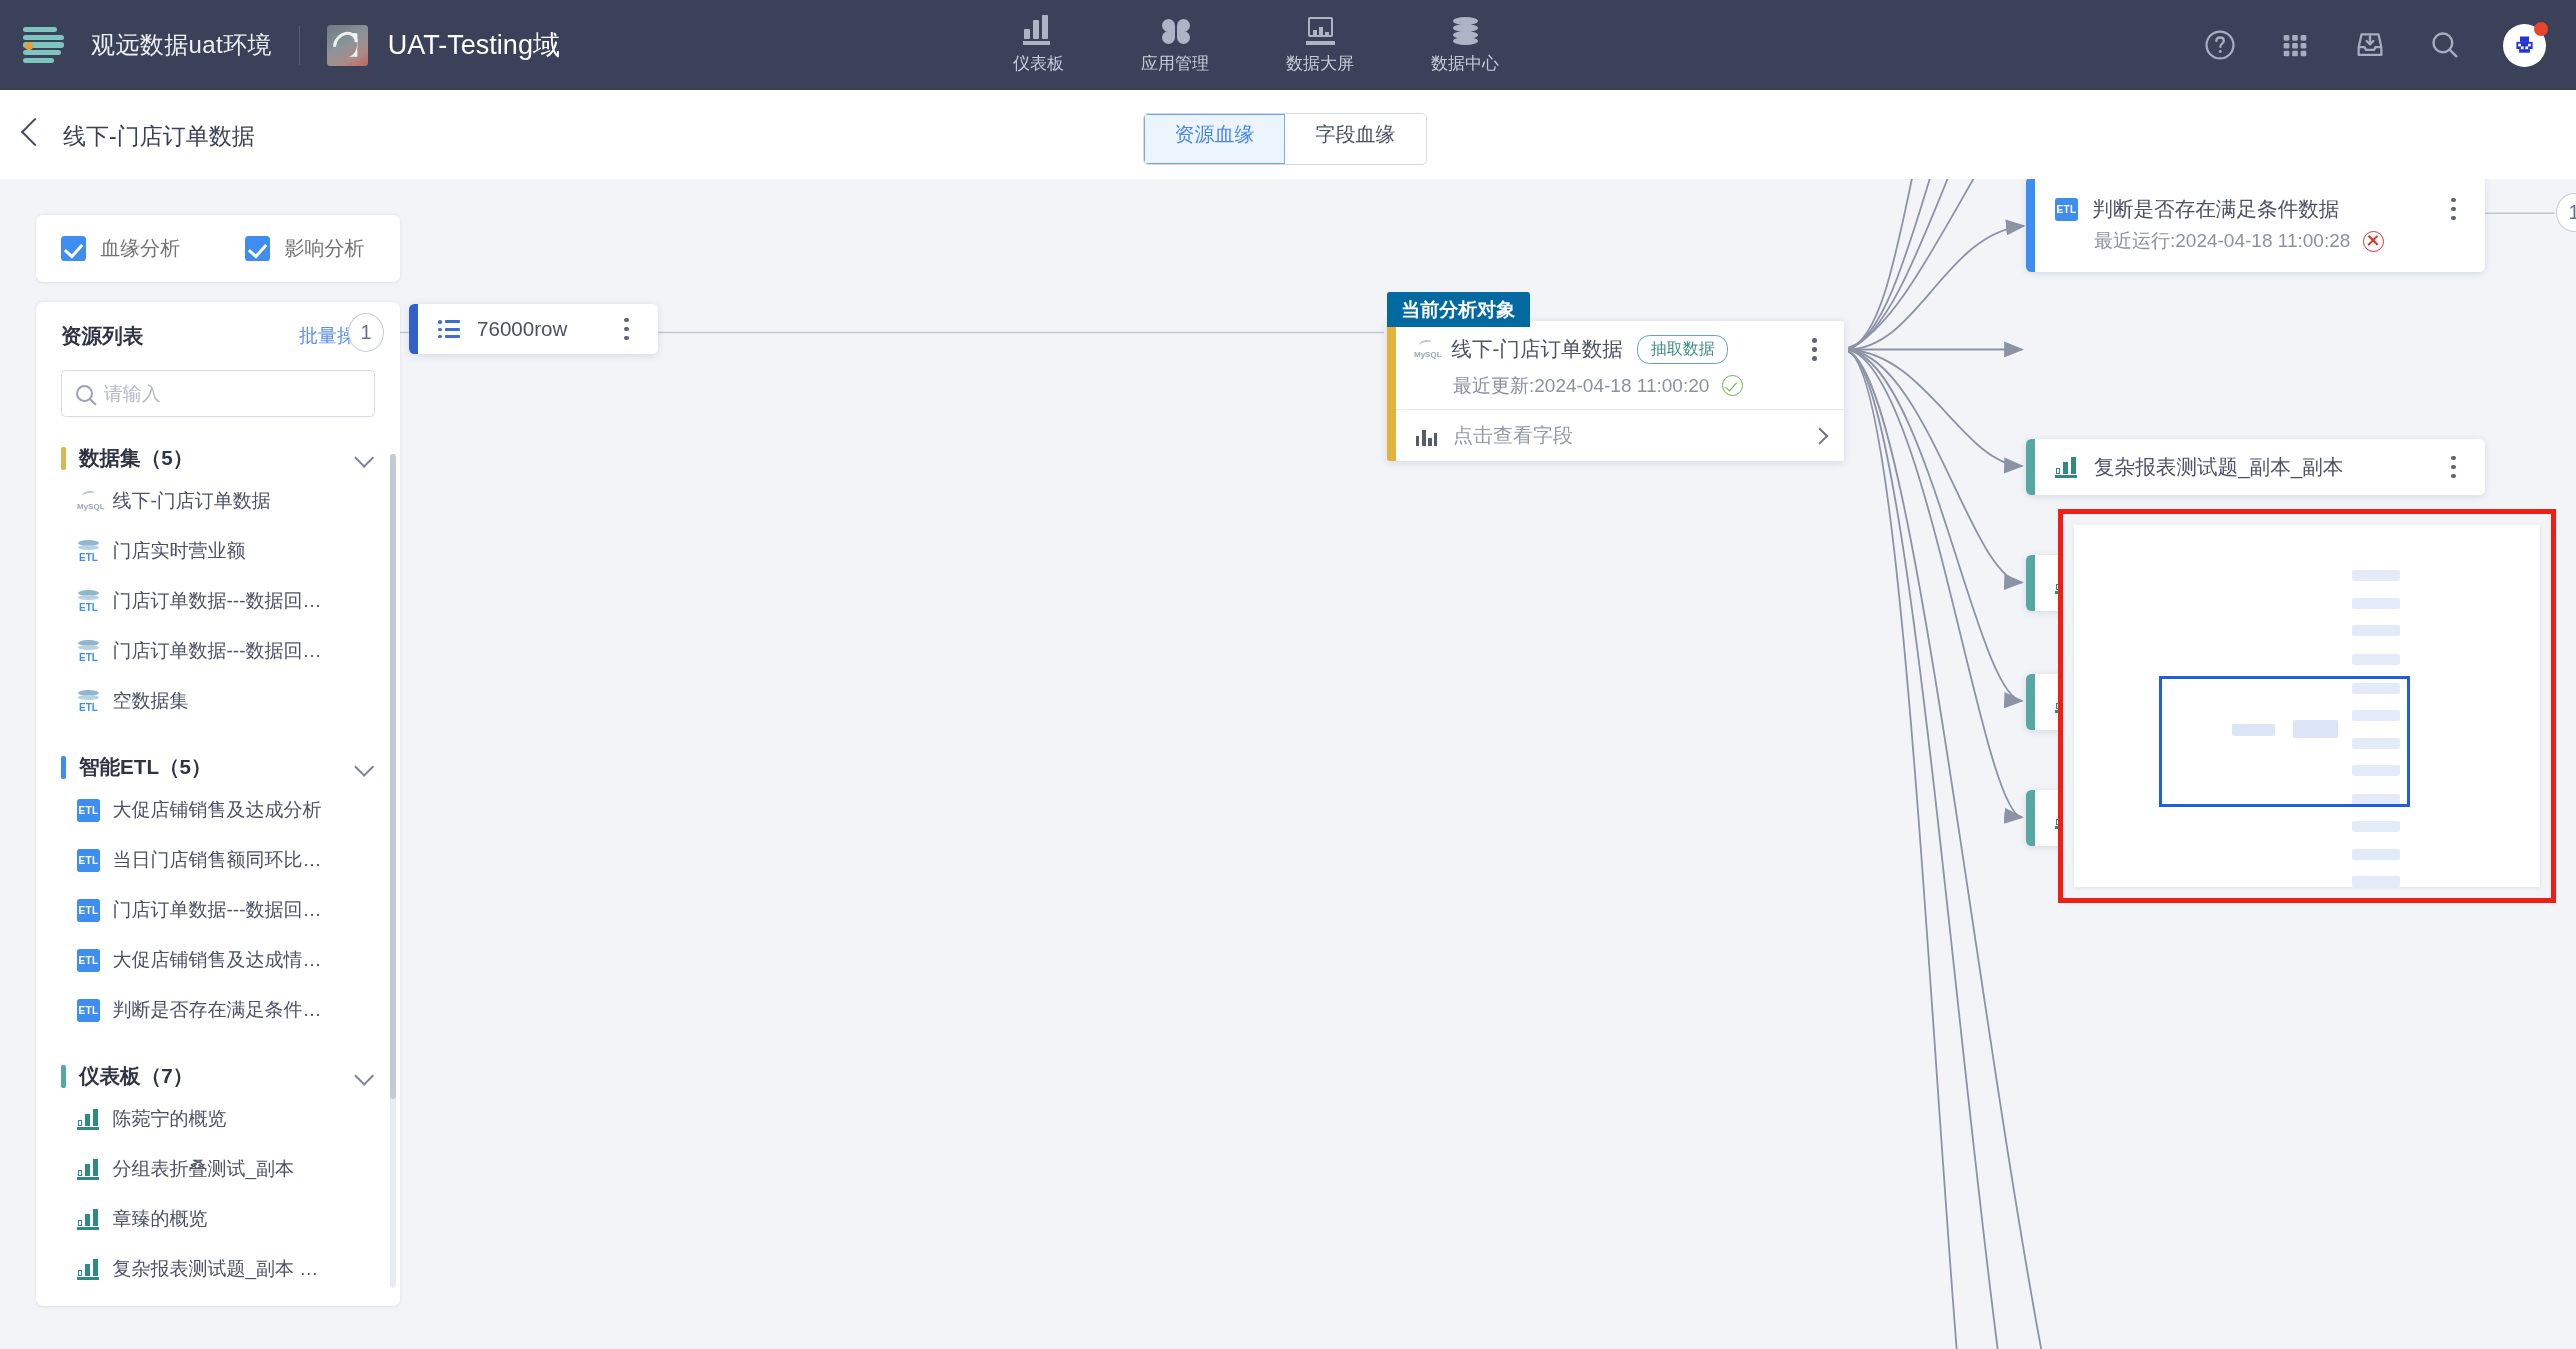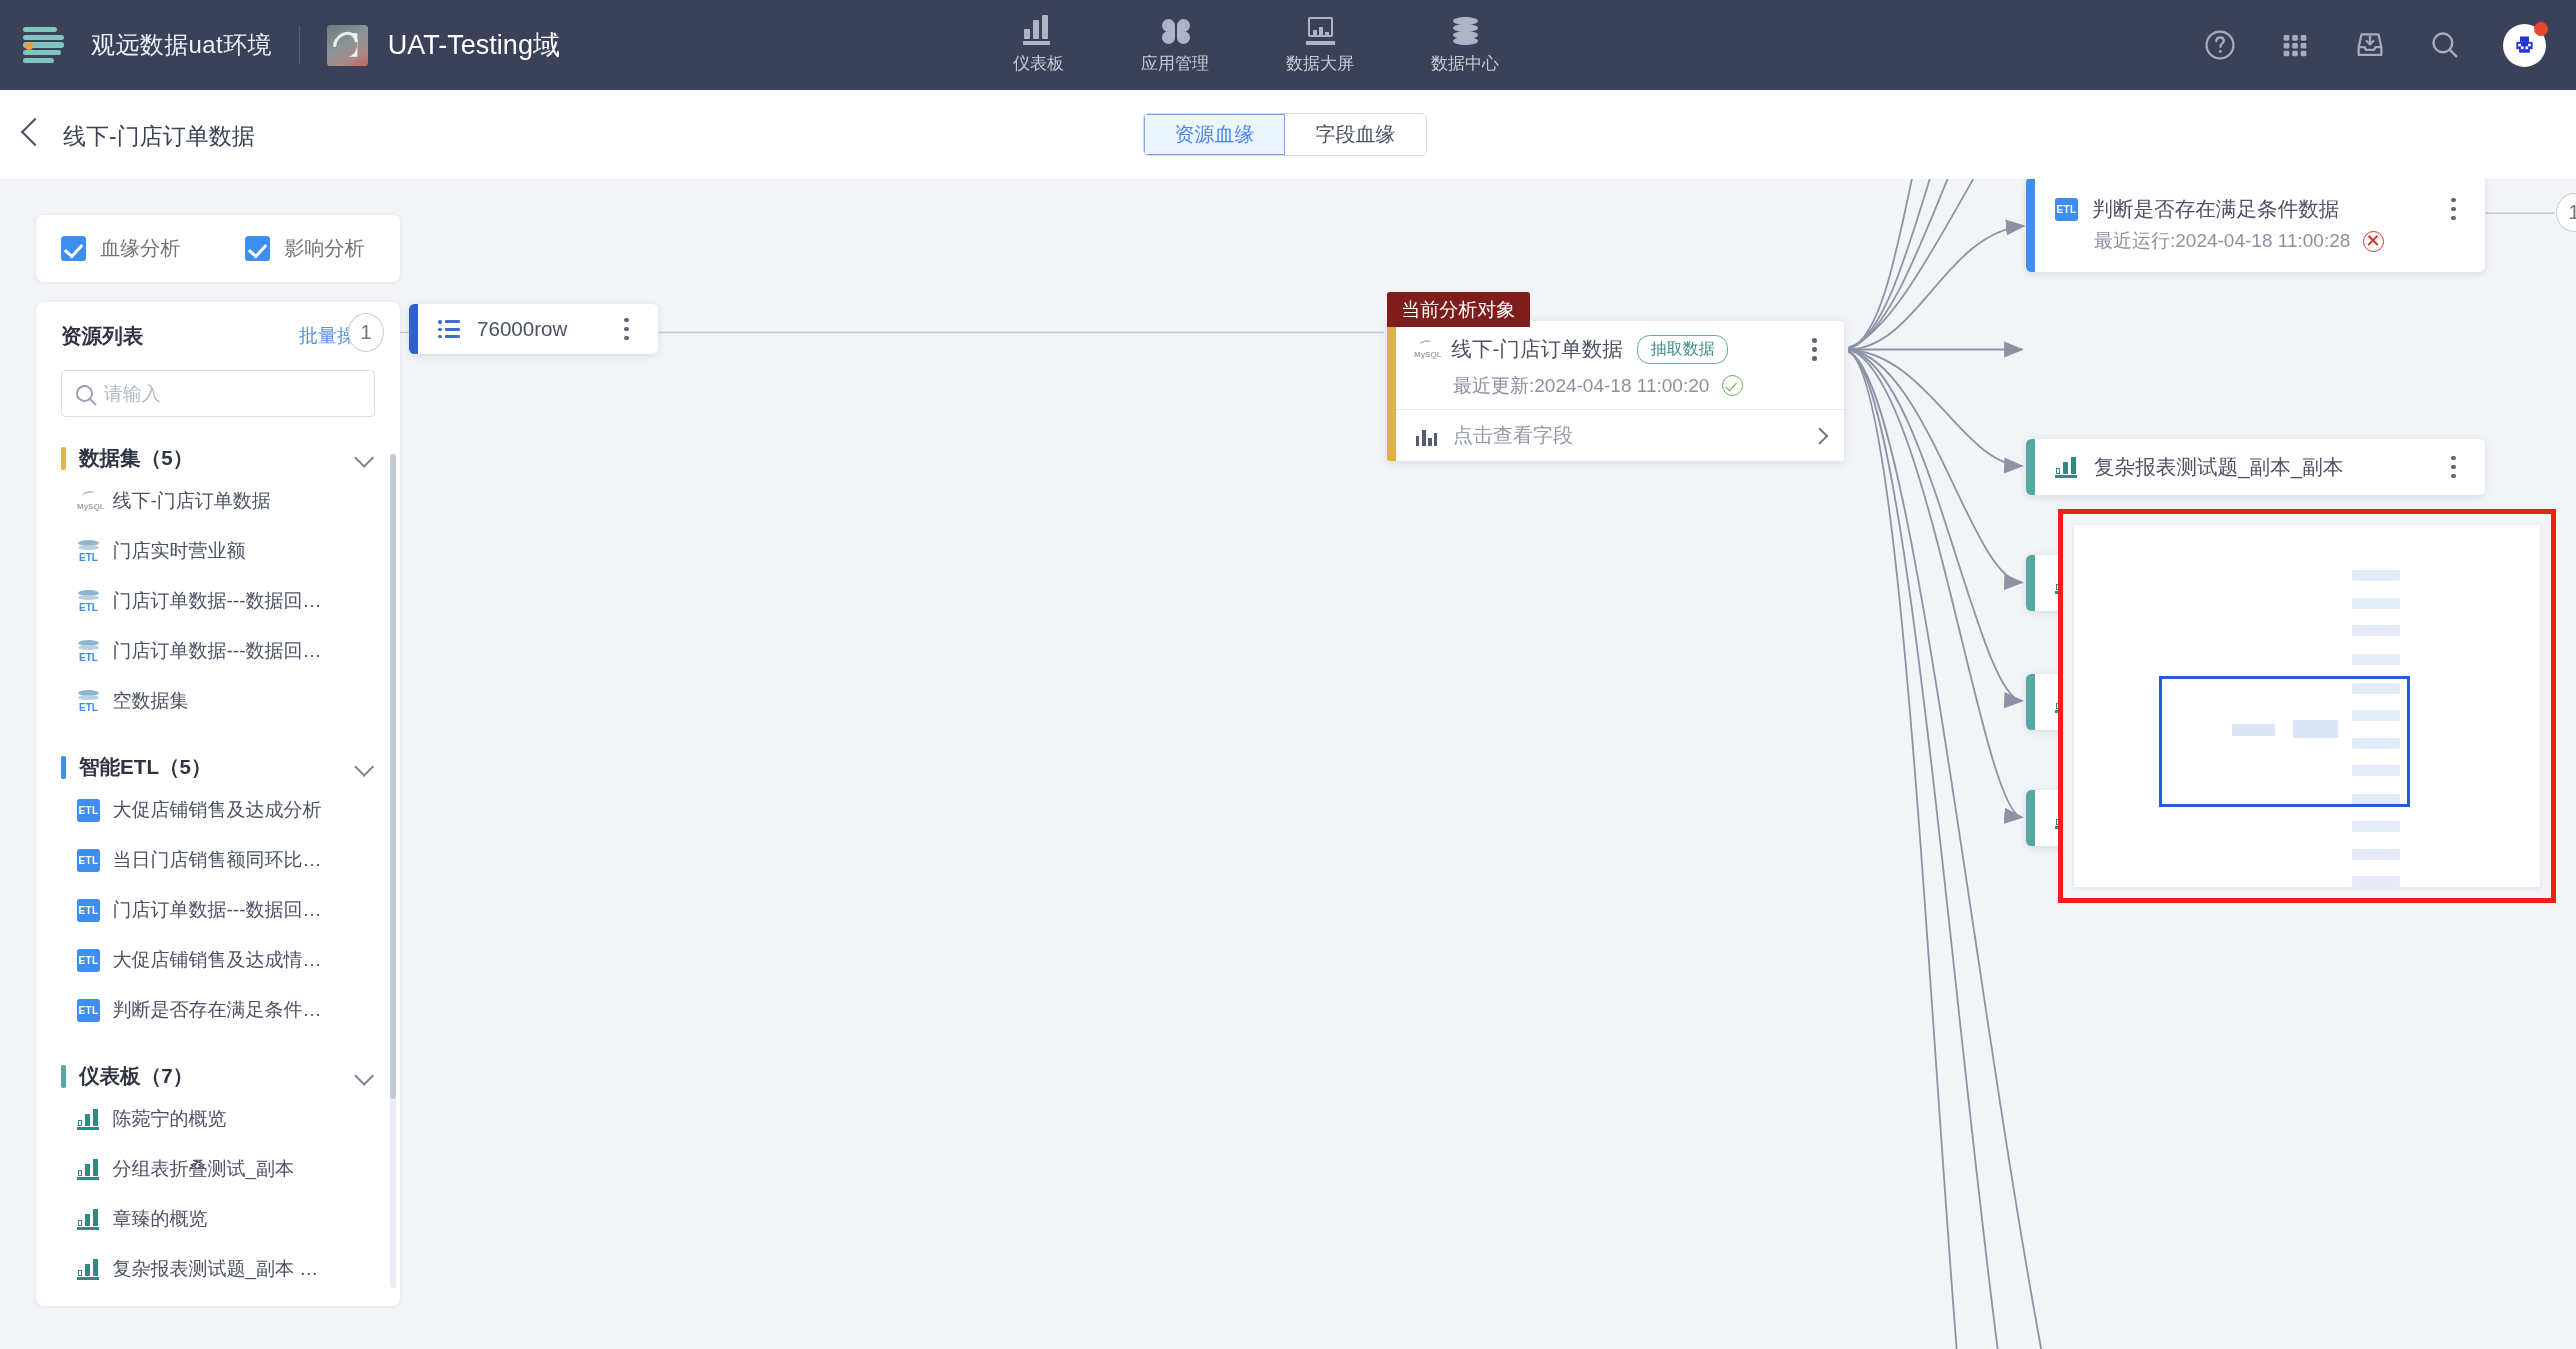--- a/index.html
+++ b/index.html
@@ -79,21 +79,21 @@
   .avatar .badge { position:absolute; right:-2.7px; top:-1.8px; width:14.3px; height:14.3px; border-radius:50%; background:#e8452c;}
 
   
   .subbar { position:absolute; top:90px; left:0; width:2576px; height:90px; background:#fff;
             border-bottom:0.9px solid #e8eaef; }
   .back-chevron { position:absolute; left:25px; top:32px; width:20px; height:20px;
     border-left:2.7px solid #4a5066; border-bottom:2.7px solid #4a5066; transform:rotate(45deg); cursor:pointer;}
   .page-title { position:absolute; left:63px; top:30.5px; font-size:23px; color:#3a4055; font-weight:500; }
   .seg { position:absolute; left:1144px; top:24px; display:flex; border-radius:4.5px; overflow:hidden;
          box-shadow:0 0 0 0.9px #d4d8e0; }
-  .seg div { padding:0 30.5px; height:41px; line-height:41px; font-size:20px; background:#fff; color:#4b5162; cursor:pointer;}
+  .seg div { padding:0 30.5px; height:50px; line-height:41px; font-size:20px; background:#fff; color:#4b5162; cursor:pointer;}
   .seg div.active { background:#ecf4fe; color:#4a87e8; box-shadow: inset 0 0 0 0.9px #6ea3ee; }
 
   
   .canvas { position:absolute; top:179px; left:0; width:2576px; height:1171px; background:#f2f4f8; overflow:hidden; }
   .canvas svg.edges { position:absolute; left:0; top:0; width:2576px; height:1171px; }
 
   
   .sidebar { position:absolute; left:36px; top:36px; width:364px; }
   .card { background:#fff; border-radius:7.2px; box-shadow:0 0.9px 3.6px rgba(40,50,80,.10); }
   .checkbox-card { padding:20px 25px; display:flex; gap:65px; align-items:center; }
@@ -159,22 +159,22 @@
 
   .step-circle { position:absolute; left:348px; top:134px; width:36px; height:39px; border-radius:50%;
     border:1.3px solid #c9cedb; background:#fff; display:flex; align-items:center; justify-content:center;
     font-size:20px; color:#6b7285; }
   .step-circle-r { position:absolute; left:2556px; top:14.3px; width:36px; height:39px; border-radius:50%;
     border:1.3px solid #c9cedb; background:#fff; display:flex; align-items:center; justify-content:center;
     font-size:20px; color:#6b7285; }
 
   
   .cur-wrap { position:absolute; left:1387px; top:142px; width:457px; }
-  .cur-tag { position:absolute; left:0; top:-29px; background:#7f1d1d; color:#fff; font-size:19px;
-             padding:4.5px 14.3px; border-radius:2.7px 2.7px 0 0; }
+  .cur-tag { position:absolute; left:0; top:-29px; background:#0369a1; color:#fff; font-size:19px;
+             padding:4.5px 14.3px; border-radius:2.7px 2.7px 0 0;font-weight:bold; }
   .cur-node { background:#fff; border-radius:2.7px; box-shadow:0 1.8px 9px rgba(40,60,110,.14); display:flex; overflow:hidden;}
   .cur-node .accent { width:9px; background:#e2b33c; flex:none; }
   .cur-main { flex:1; }
   .cur-top { padding:14.3px 18px 10.8px 18px; }
   .cur-line1 { display:flex; align-items:center; gap:14.3px; }
   .cur-title { font-size:20.6px; color:#4c5264; }
   .pill { border:0.9px solid #64a9a2; color:#3f8d86; font-size:16px; padding:2.7px 12.5px; border-radius:12.5px; }
   .cur-line2 { display:flex; align-items:center; gap:12.5px; margin-top:9px; padding-left:39px;}
   .cur-sub { font-size:19px; color:#8b919f; }
   .ok-circle { width:21.5px; height:21.5px; border-radius:50%; border:1.8px solid #6ab04c; position:relative;}

